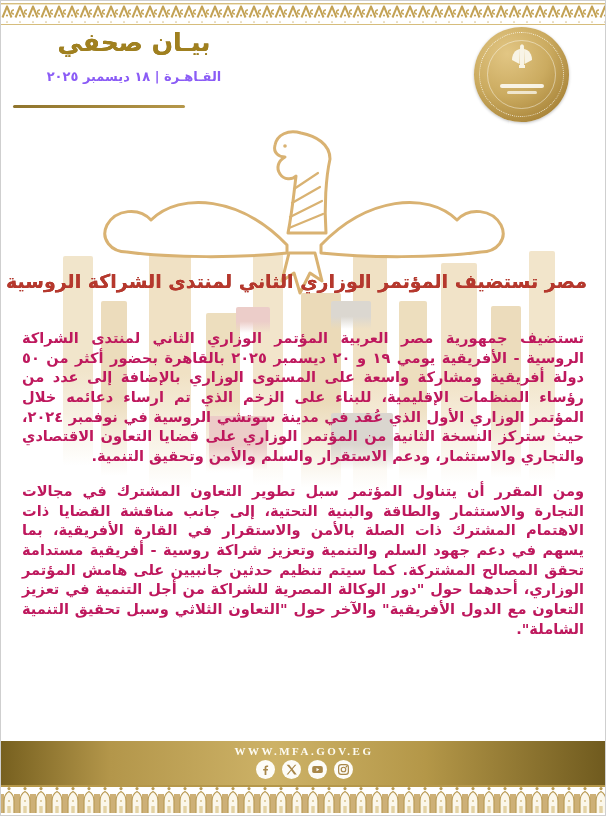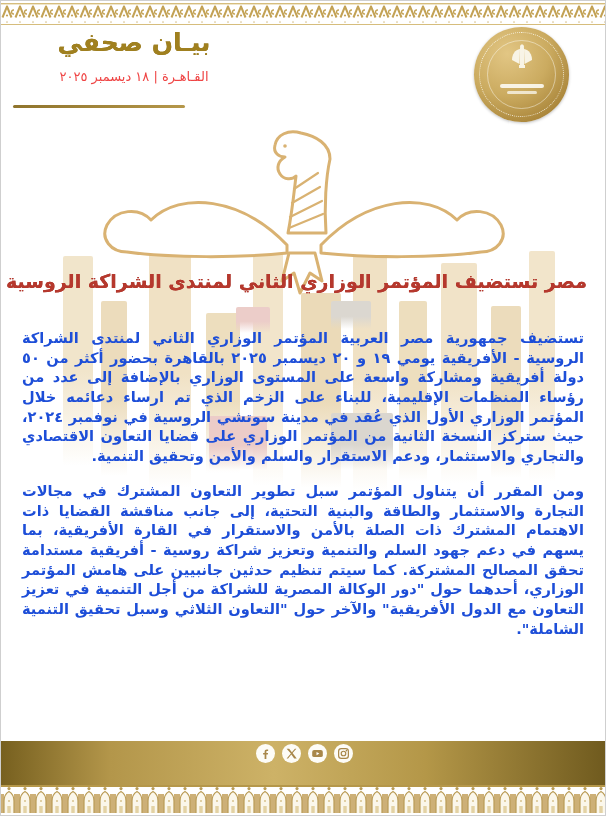--- a/index.html
+++ b/index.html
@@ -16,21 +16,21 @@
   .border-strip.bottom{top:784px;}
   
   .header-block{
     position:absolute; top:28px; left:38px; width:190px; text-align:center;
     color:#a0801f; direction:rtl;
   }
   .press-title{
     font-size:25px; font-weight:bold; letter-spacing:1px; line-height:1.1;
     color:#a0801f; text-shadow:0 0 .4px #8a6d18;
   }
-  .dateline{ margin-top:12px; font-size:13px; font-weight:normal; color:#ef4444; }
+  .dateline{ margin-top:12px; font-size:13px; font-weight:bold; color:#8b5cf6; }
   .header-rule{
     position:absolute; top:104px; left:12px; width:172px; height:3px;
     background:linear-gradient(90deg,#8f742c,#b5974a); border-radius:2px;
   }
   
   .seal{
     position:absolute; left:473px; top:26px; width:95px; height:95px; border-radius:50%;
     background:radial-gradient(circle at 35% 28%, #e2c684, #cbab60 45%, #ab873c 78%, #93702d);
     box-shadow:0 1px 3px rgba(0,0,0,.25);
   }
@@ -48,21 +48,21 @@
   
   .headline{
     position:absolute; top:269px; left:18px; right:18px; z-index:3;
     direction:rtl; text-align:center;
     font-size:19px; font-weight:bold; color:#b6382d; white-space:nowrap;
     text-shadow:0 0 .3px #9e2f26;
   }
   
   .body-text{
     position:absolute; top:327px; left:21px; right:21px; z-index:3;
-    direction:rtl; color:#1d4ed8;
+    direction:rtl; color:#be185d;
     font-size:14.6px; font-weight:bold; line-height:1.35;
     text-align:justify; text-align-last:right;
   }
   .body-text p{margin:0 0 15px 0;}
   
   .footer-band{
     position:absolute; left:0; top:740px; width:606px; height:44px; z-index:4;
     background:linear-gradient(90deg,#77601f 0%,#b3964a 18%,#cdb267 45%,#b49748 70%,#6f5a1e 100%);
   }
   .footer-url{
@@ -150,20 +150,21 @@
   </svg>
 
   <div class="headline" dir="rtl">مصر تستضيف المؤتمر الوزاري الثاني لمنتدى الشراكة الروسية الأفريقية</div>
 
   <div class="body-text" dir="rtl">
     <p>تستضيف جمهورية مصر العربية المؤتمر الوزاري الثاني لمنتدى الشراكة الروسية - الأفريقية يومي ١٩ و ٢٠ ديسمبر ٢٠٢٥ بالقاهرة بحضور أكثر من ٥٠ دولة أفريقية ومشاركة واسعة على المستوى الوزاري بالإضافة إلى عدد من رؤساء المنظمات الإقليمية، للبناء على الزخم الذي تم ارساء دعائمه خلال المؤتمر الوزاري الأول الذي عُقد في مدينة سوتشي الروسية في نوفمبر ٢٠٢٤، حيث ستركز النسخة الثانية من المؤتمر الوزاري على قضايا التعاون الاقتصادي والتجاري والاستثمار، ودعم الاستقرار والسلم والأمن وتحقيق التنمية.</p>
     <p>ومن المقرر أن يتناول المؤتمر سبل تطوير التعاون المشترك في مجالات التجارة والاستثمار والطاقة والبنية التحتية، إلى جانب مناقشة القضايا ذات الاهتمام المشترك ذات الصلة بالأمن والاستقرار في القارة الأفريقية، بما يسهم في دعم جهود السلم والتنمية وتعزيز شراكة روسية - أفريقية مستدامة تحقق المصالح المشتركة. كما سيتم تنظيم حدثين جانبيين على هامش المؤتمر الوزاري، أحدهما حول "دور الوكالة المصرية للشراكة من أجل التنمية في تعزيز التعاون مع الدول الأفريقية" والآخر حول "التعاون الثلاثي وسبل تحقيق التنمية الشاملة".</p>
   </div>
 
   <div class="footer-band">
+    <div class="footer-url">WWW.MFA.GOV.EG</div>
     <div class="social-row">
       <span class="social-icon">
         <svg viewBox="0 0 24 24">
             <path d="M13.6 22v-8h2.7l.4-3.1h-3.1V8.9c0-.9.25-1.5 1.55-1.5h1.7V4.6c-.3-.04-1.3-.12-2.5-.12-2.4 0-4 1.46-4 4.15v2.27H7.6V14h2.75v8z" fill="#a8874a"></path>
           </svg>
       </span>
       <span class="social-icon">
         <svg viewBox="0 0 24 24">
             <path d="M3 3h4.7l5 6.8L18.3 3H21l-7 8.2L21.7 21h-4.7l-5.4-7.3L5.7 21H3l7.9-9.2z" fill="#a8874a"></path>
           </svg>

